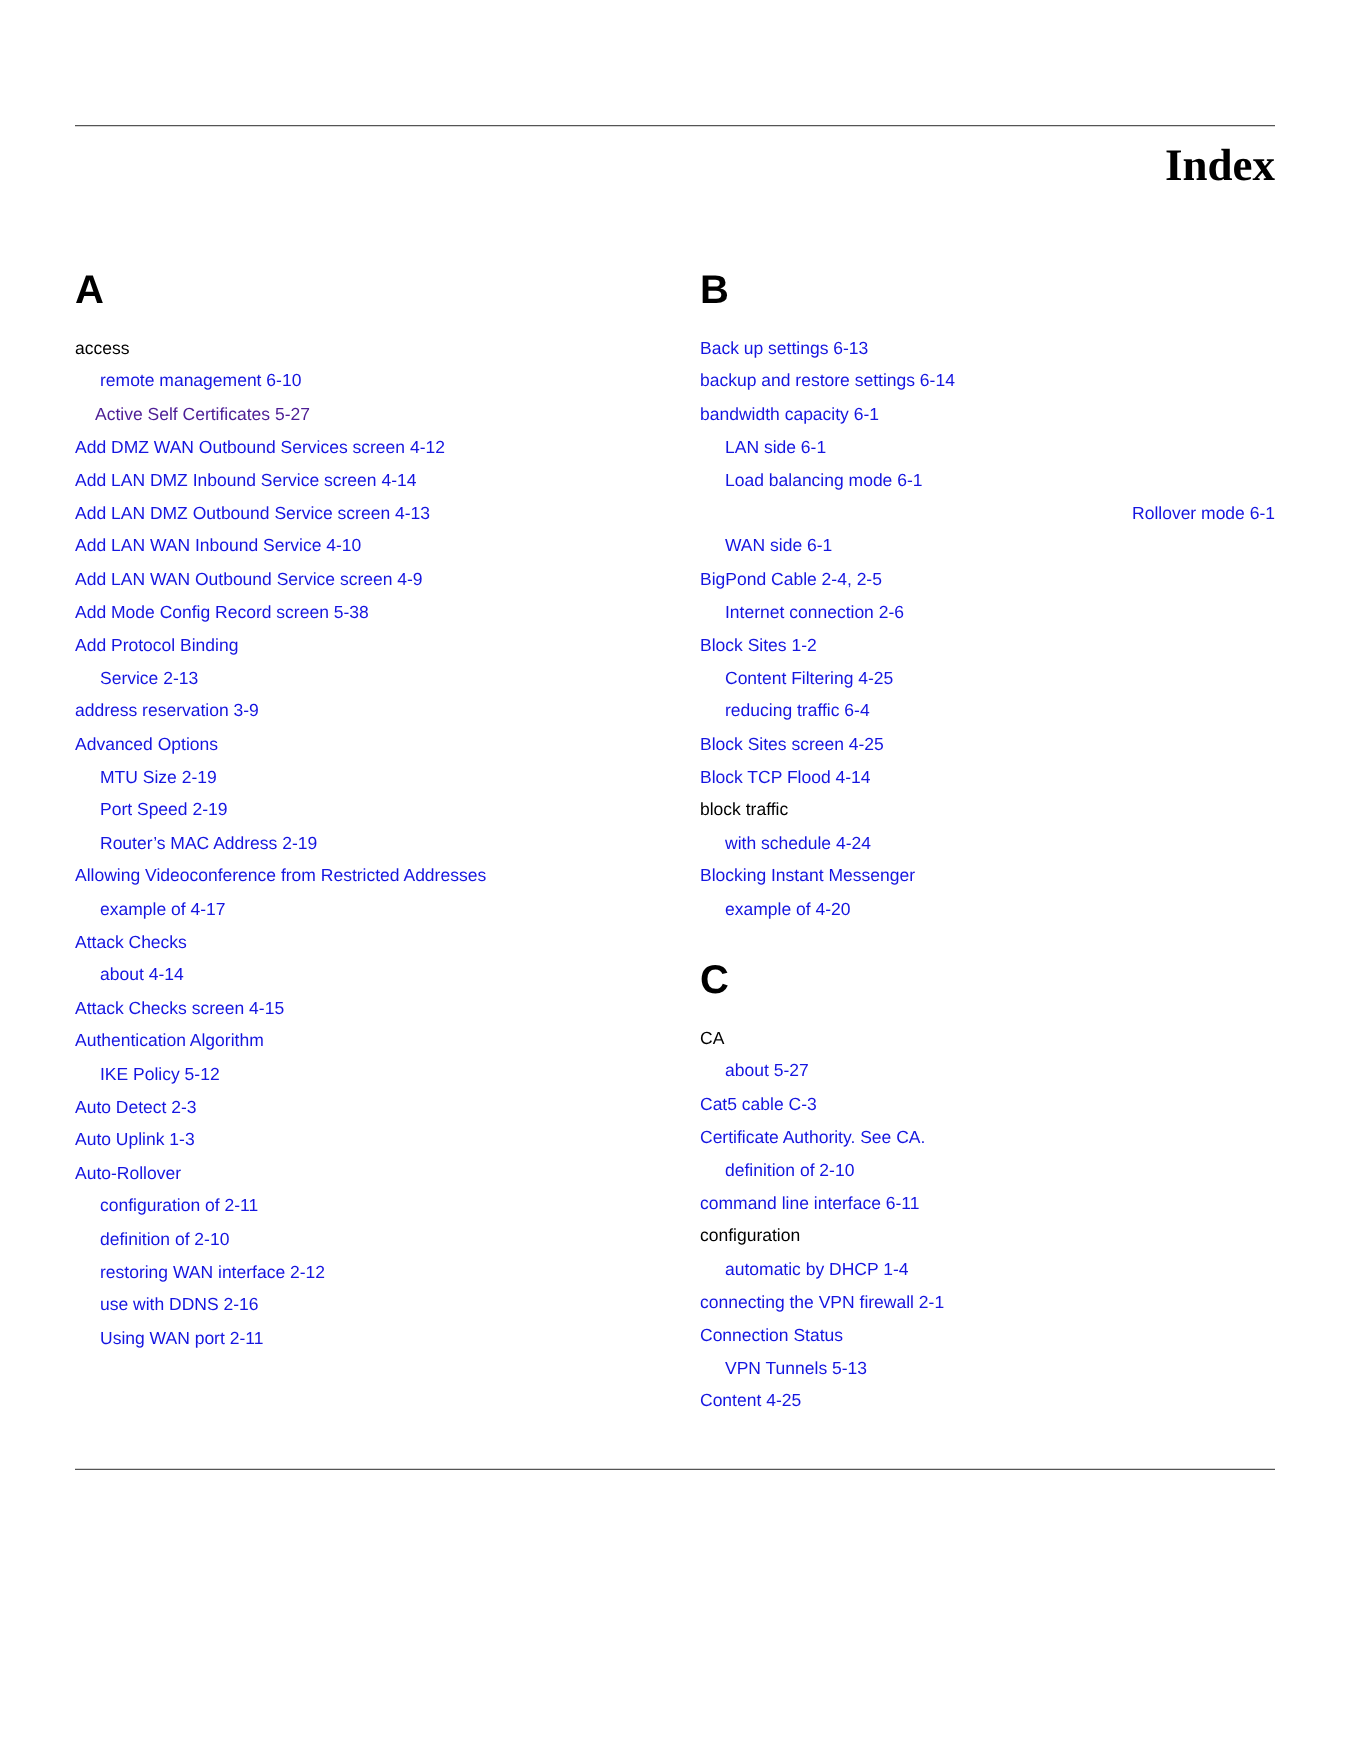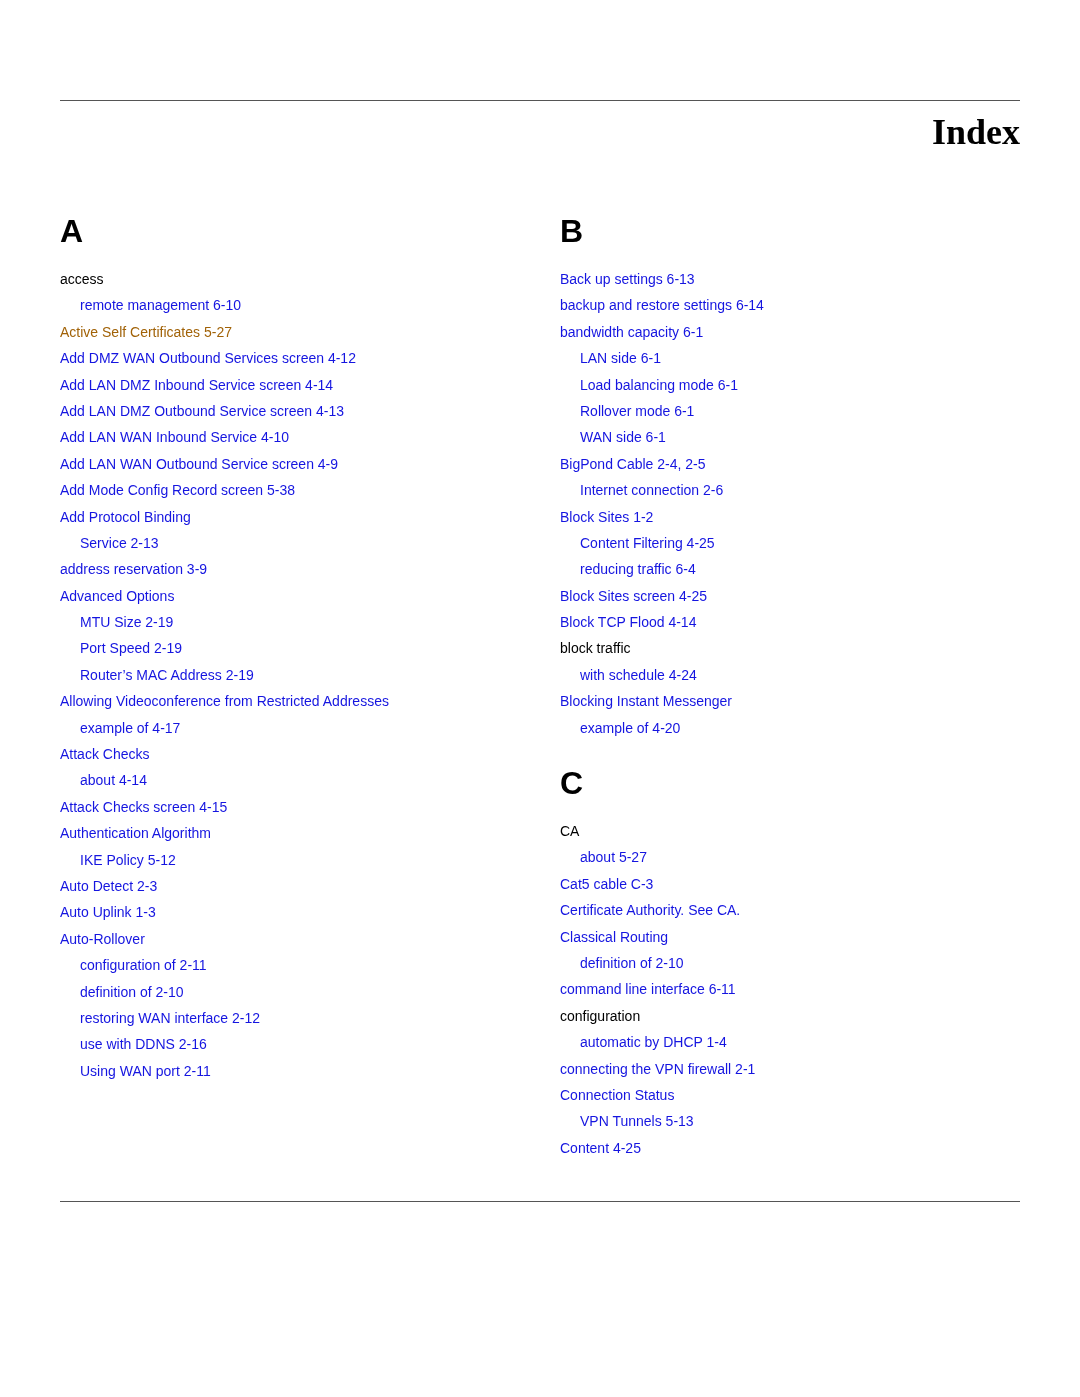--- a/index.html
+++ b/index.html
@@ -61,21 +61,21 @@
 
   <div class="page-title">Index</div>
 
   <div class="content-area">
 
     <div class="column">
       <div class="section-letter">A</div>
       <div id="section-a-entries">
           <div style="padding-left: 0px; line-height: 1.65;"><span style="color: rgb(0, 0, 0); font-size: 14px; font-family: Arial, sans-serif;">access</span></div>
           <div style="padding-left: 20px; line-height: 1.65;"><span style="color: rgb(21, 21, 224); font-size: 14px; font-family: Arial, sans-serif;">remote management  6-10</span></div>
-          <div style="padding-left: 0px; line-height: 1.65;"><span style="color: #a16207; font-size: 14px; font-family: Arial, sans-serif;">Active Self Certificates  5-27</span></div>
+          <div style="padding-left: 0px; line-height: 1.65;"><span style="color: #4c1d95; font-size: 14px; font-family: Arial, sans-serif; margin-left: 16px;">Active Self Certificates  5-27</span></div>
           <div style="padding-left: 0px; line-height: 1.65;"><span style="color: rgb(21, 21, 224); font-size: 14px; font-family: Arial, sans-serif;">Add DMZ WAN Outbound Services screen  4-12</span></div>
           <div style="padding-left: 0px; line-height: 1.65;"><span style="color: rgb(21, 21, 224); font-size: 14px; font-family: Arial, sans-serif;">Add LAN DMZ Inbound Service screen  4-14</span></div>
           <div style="padding-left: 0px; line-height: 1.65;"><span style="color: rgb(21, 21, 224); font-size: 14px; font-family: Arial, sans-serif;">Add LAN DMZ Outbound Service screen  4-13</span></div>
           <div style="padding-left: 0px; line-height: 1.65;"><span style="color: rgb(21, 21, 224); font-size: 14px; font-family: Arial, sans-serif;">Add LAN WAN Inbound Service  4-10</span></div>
           <div style="padding-left: 0px; line-height: 1.65;"><span style="color: rgb(21, 21, 224); font-size: 14px; font-family: Arial, sans-serif;">Add LAN WAN Outbound Service screen  4-9</span></div>
           <div style="padding-left: 0px; line-height: 1.65;"><span style="color: rgb(21, 21, 224); font-size: 14px; font-family: Arial, sans-serif;">Add Mode Config Record screen  5-38</span></div>
           <div style="padding-left: 0px; line-height: 1.65;"><span style="color: rgb(21, 21, 224); font-size: 14px; font-family: Arial, sans-serif;">Add Protocol Binding</span></div>
           <div style="padding-left: 20px; line-height: 1.65;"><span style="color: rgb(21, 21, 224); font-size: 14px; font-family: Arial, sans-serif;">Service  2-13</span></div>
           <div style="padding-left: 0px; line-height: 1.65;"><span style="color: rgb(21, 21, 224); font-size: 14px; font-family: Liberation Sans, sans-serif;">address reservation  3-9</span></div>
           <div style="padding-left: 0px; line-height: 1.65;"><span style="color: rgb(21, 21, 224); font-size: 14px; font-family: Arial, sans-serif;">Advanced Options</span></div>
@@ -101,42 +101,41 @@
     </div>
 
     <div class="column">
       <div class="section-letter">B</div>
       <div id="section-b-entries">
           <div style="padding-left: 0px; line-height: 1.65;"><span style="color: rgb(21, 21, 224); font-size: 14px; font-family: Arial, sans-serif;">Back up settings  6-13</span></div>
           <div style="padding-left: 0px; line-height: 1.65;"><span style="color: rgb(21, 21, 224); font-size: 14px; font-family: Arial, sans-serif;">backup and restore settings  6-14</span></div>
           <div style="padding-left: 0px; line-height: 1.65;"><span style="color: rgb(21, 21, 224); font-size: 14px; font-family: Arial, sans-serif;">bandwidth capacity  6-1</span></div>
           <div style="padding-left: 20px; line-height: 1.65;"><span style="color: rgb(21, 21, 224); font-size: 14px; font-family: Arial, sans-serif;">LAN side  6-1</span></div>
           <div style="padding-left: 20px; line-height: 1.65;"><span style="color: rgb(21, 21, 224); font-size: 14px; font-family: Arial, sans-serif; margin-top: 32px;">Load balancing mode  6-1</span></div>
-          <div style="padding-left: 20px; line-height: 1.65;"><span style="color: rgb(21, 21, 224); font-size: 14px; font-family: Arial, sans-serif;">Rollover mode  6-1</span></div>
+          <div style="padding-left: 20px; line-height: 1.65; text-align: right;"><span style="color: rgb(21, 21, 224); font-size: 14px; font-family: Arial, sans-serif;">Rollover mode  6-1</span></div>
           <div style="padding-left: 20px; line-height: 1.65;"><span style="color: rgb(21, 21, 224); font-size: 14px; font-family: Arial, sans-serif;">WAN side  6-1</span></div>
           <div style="padding-left: 0px; line-height: 1.65;"><span style="color: rgb(21, 21, 224); font-size: 14px; font-family: Arial, sans-serif;">BigPond Cable  2-4, 2-5</span></div>
           <div style="padding-left: 20px; line-height: 1.65;"><span style="color: rgb(21, 21, 224); font-size: 14px; font-family: Arial, sans-serif;">Internet connection  2-6</span></div>
           <div style="padding-left: 0px; line-height: 1.65;"><span style="color: rgb(21, 21, 224); font-size: 14px; font-family: Arial, sans-serif;">Block Sites  1-2</span></div>
           <div style="padding-left: 20px; line-height: 1.65;"><span style="color: rgb(21, 21, 224); font-size: 14px; font-family: Arial, sans-serif;">Content Filtering  4-25</span></div>
           <div style="padding-left: 20px; line-height: 1.65;"><span style="color: rgb(21, 21, 224); font-size: 14px; font-family: Arial, sans-serif;">reducing traffic  6-4</span></div>
           <div style="padding-left: 0px; line-height: 1.65;"><span style="color: rgb(21, 21, 224); font-size: 14px; font-family: Arial, sans-serif;">Block Sites screen  4-25</span></div>
           <div style="padding-left: 0px; line-height: 1.65;"><span style="color: rgb(21, 21, 224); font-size: 14px; font-family: Arial, sans-serif;">Block TCP Flood  4-14</span></div>
           <div style="padding-left: 0px; line-height: 1.65;"><span style="color: rgb(0, 0, 0); font-size: 14px; font-family: Arial, sans-serif;">block traffic</span></div>
           <div style="padding-left: 20px; line-height: 1.65;"><span style="color: rgb(21, 21, 224); font-size: 14px; font-family: Arial, sans-serif;">with schedule  4-24</span></div>
           <div style="padding-left: 0px; line-height: 1.65;"><span style="color: rgb(21, 21, 224); font-size: 14px; font-family: Arial, sans-serif;">Blocking Instant Messenger</span></div>
           <div style="padding-left: 20px; line-height: 1.65;"><span style="color: rgb(21, 21, 224); font-size: 14px; font-family: Arial, sans-serif;">example of  4-20</span></div>
         </div>
 
       <div class="section-letter" style="margin-top: 24px;">C</div>
       <div id="section-c-entries">
           <div style="padding-left: 0px; line-height: 1.65;"><span style="color: rgb(0, 0, 0); font-size: 14px; font-family: Arial, sans-serif;">CA</span></div>
           <div style="padding-left: 20px; line-height: 1.65;"><span style="color: rgb(21, 21, 224); font-size: 14px; font-family: Arial, sans-serif;">about  5-27</span></div>
           <div style="padding-left: 0px; line-height: 1.65;"><span style="color: rgb(21, 21, 224); font-size: 14px; font-family: Arial, sans-serif;">Cat5 cable  C-3</span></div>
           <div style="padding-left: 0px; line-height: 1.65;"><span style="color: rgb(21, 21, 224); font-size: 14px; font-family: Arial, sans-serif;">Certificate Authority. See CA.</span></div>
-          <div style="padding-left: 0px; line-height: 1.65;"><span style="color: rgb(21, 21, 224); font-size: 14px; font-family: Arial, sans-serif;">Classical Routing</span></div>
           <div style="padding-left: 20px; line-height: 1.65;"><span style="color: rgb(21, 21, 224); font-size: 14px; font-family: Arial, sans-serif;">definition of  2-10</span></div>
           <div style="padding-left: 0px; line-height: 1.65;"><span style="color: rgb(21, 21, 224); font-size: 14px; font-family: Arial, sans-serif;">command line interface  6-11</span></div>
           <div style="padding-left: 0px; line-height: 1.65;"><span style="color: rgb(0, 0, 0); font-size: 14px; font-family: Arial, sans-serif;">configuration</span></div>
           <div style="padding-left: 20px; line-height: 1.65;"><span style="color: rgb(21, 21, 224); font-size: 14px; font-family: Arial, sans-serif;">automatic by DHCP  1-4</span></div>
           <div style="padding-left: 0px; line-height: 1.65;"><span style="color: rgb(21, 21, 224); font-size: 14px; font-family: Arial, sans-serif;">connecting the VPN firewall  2-1</span></div>
           <div style="padding-left: 0px; line-height: 1.65;"><span style="color: rgb(21, 21, 224); font-size: 14px; font-family: Arial, sans-serif;">Connection Status</span></div>
           <div style="padding-left: 20px; line-height: 1.65;"><span style="color: rgb(21, 21, 224); font-size: 14px; font-family: Arial, sans-serif;">VPN Tunnels  5-13</span></div>
           <div style="padding-left: 0px; line-height: 1.65;"><span style="color: rgb(21, 21, 224); font-size: 14px; font-family: Arial, sans-serif;">Content  4-25</span></div>
         </div>
     </div>

